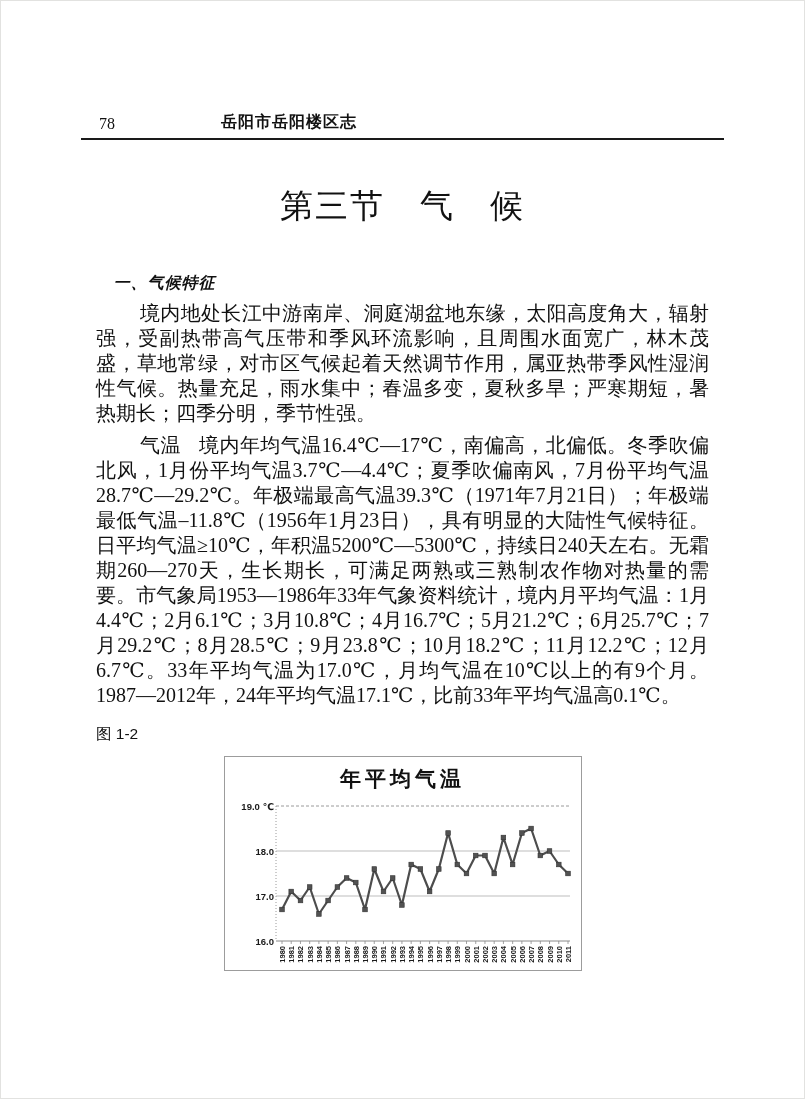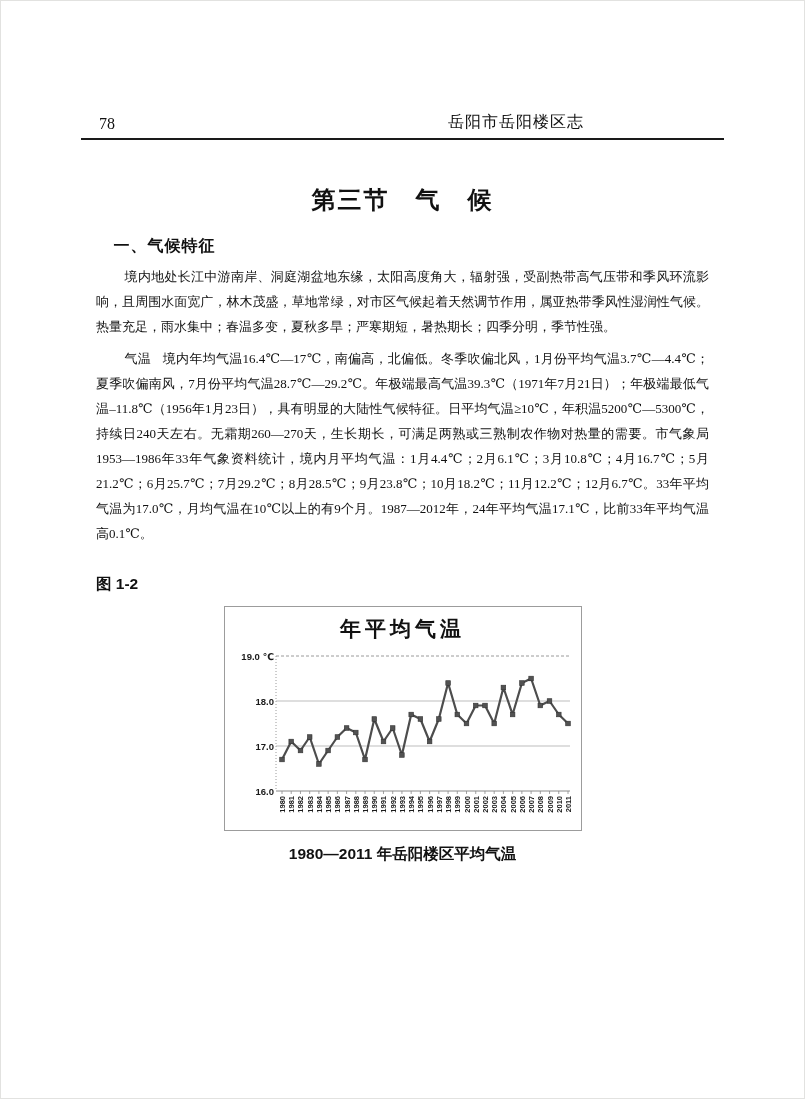--- a/index.html
+++ b/index.html
@@ -7,48 +7,48 @@
   body { font-family: "Liberation Serif", "DejaVu Serif", serif; color: #111; }
   .page {
     width: 805px; height: 1099px; background: #ffffff;
     border: 1px solid #e2e2e0;
     padding: 86px 80px 0 80px; overflow: hidden;
   }
 
   
   .header-row { display: flex; align-items: flex-end; padding-bottom: 5px; }
   .header-left { width: 140px; text-align: left; font-size: 16px; padding-left: 18px; margin-top: 28px; }
-  .header-center { flex: 1; text-align: right; font-weight: normal; font-size: 16px;
+  .header-center { flex: 1; text-align: left; font-weight: bold; font-size: 16px;
     font-family: "Liberation Sans", "DejaVu Sans", sans-serif; letter-spacing: 1px; }
   .header-right { width: 140px; }
   .header-rule { border-bottom: 2px solid #1a1a1a; }
 
   
   .main-title {
-    margin-top: 44px; text-align: center; font-size: 24px; font-weight: bold;
+    margin-top: 44px; text-align: center; font-size: 33px; font-weight: normal;
     font-family: "Liberation Sans", "DejaVu Sans", sans-serif; letter-spacing: 2px;
   }
 
   .content { margin: 0 15px; }
   .sub-heading {
-    margin-top: 20px; font-size: 16px; font-weight: 600; 
+    margin-top: 44px; font-size: 16px; font-weight: 600; font-style: italic;
     text-indent: 1.1em; letter-spacing: 1px;
   }
   .para {
-    margin-top: 7px; font-size: 13px; line-height: 25px;
+    margin-top: 7px; font-size: 20px; line-height: 25px;
     text-align: justify; text-indent: 2.2em;
   }
   .para .term { font-weight: normal; margin-right: 0.9em; }
 
   
-  .figure-label { margin-top: 28px; font-weight: bold; font-size: 15.5px;
+  .figure-label { margin-top: 16px; font-weight: normal; font-size: 15.5px;
     font-family: "Liberation Sans", "DejaVu Sans", sans-serif; }
   .chart-box {
     width: 358px; margin: 11px auto 0 auto; border: 1px solid #9c9c9c;
-    background: #fff; padding: 6px 3px 10px 3px;
+    background: #fff; padding: 6px 3px 0 3px;
   }
   .chart-title {
     text-align: center; font-size: 21px; font-weight: bold; letter-spacing: 4px;
     margin: 2px 0 1px 0;
   }
   .chart-svg-holder { width: 350px; margin: 0 auto; }
   .figure-caption {
     margin-top: 13px; text-align: center; font-weight: bold; font-size: 15.5px;
     font-family: "Liberation Sans", "DejaVu Sans", sans-serif;
   }
@@ -181,16 +181,15 @@
             <rect x="282.3" y="68.2" width="4.6" height="4.6" fill="#525252" stroke="#333" stroke-width="0.6"></rect>
             <rect x="291.6" y="36.7" width="4.6" height="4.6" fill="#525252" stroke="#333" stroke-width="0.6"></rect>
             <rect x="300.8" y="32.2" width="4.6" height="4.6" fill="#525252" stroke="#333" stroke-width="0.6"></rect>
             <rect x="310.0" y="59.2" width="4.6" height="4.6" fill="#525252" stroke="#333" stroke-width="0.6"></rect>
             <rect x="319.2" y="54.7" width="4.6" height="4.6" fill="#525252" stroke="#333" stroke-width="0.6"></rect>
             <rect x="328.5" y="68.2" width="4.6" height="4.6" fill="#525252" stroke="#333" stroke-width="0.6"></rect>
             <rect x="337.7" y="77.2" width="4.6" height="4.6" fill="#525252" stroke="#333" stroke-width="0.6"></rect>
           </svg></div>
     </div>
 
-    <div class="figure-caption">1980—2011 年岳阳楼区平均气温</div>
   </div>
 
 </div>
 
 </body></html>

